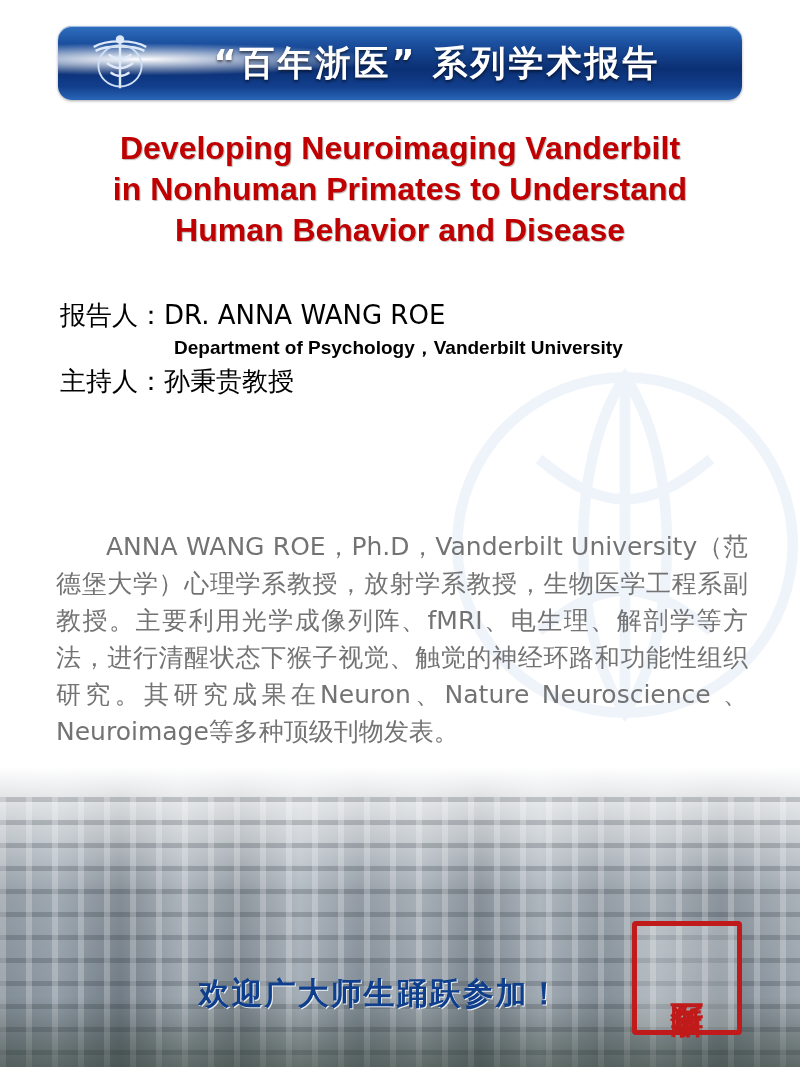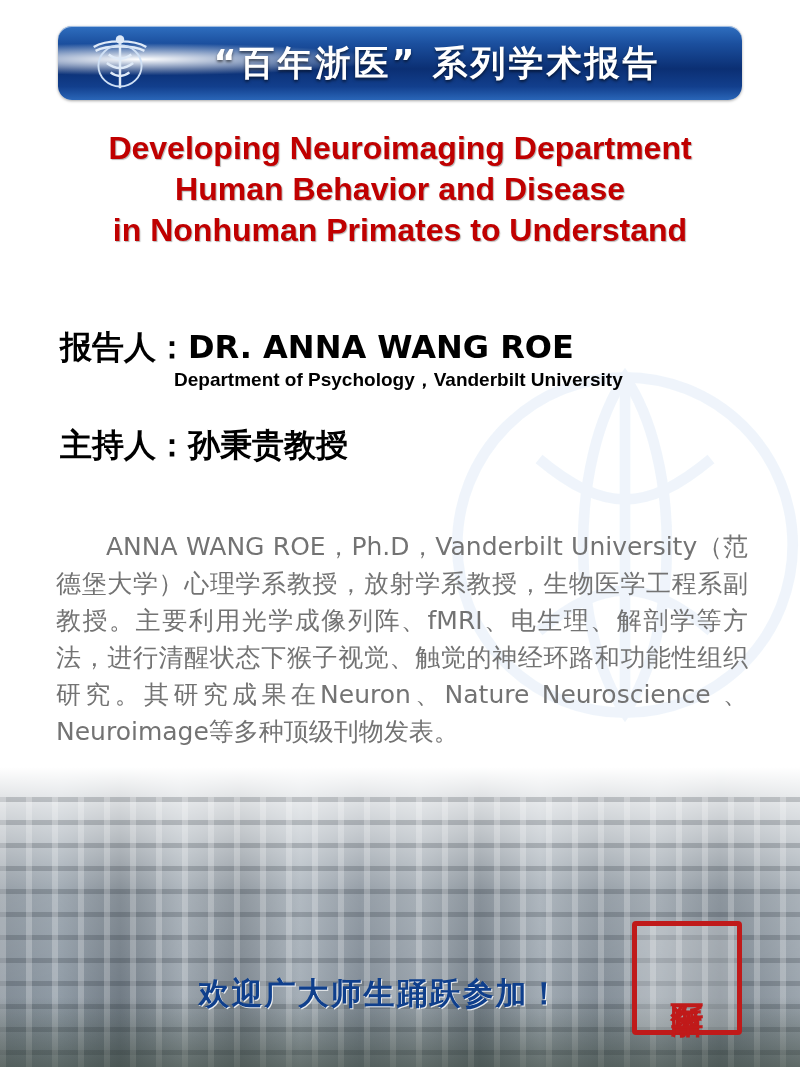--- a/index.html
+++ b/index.html
@@ -118,25 +118,24 @@
   
   .info {
     position: absolute;
     left: 60px;
     top: 297px;
     width: 720px;
     color: #000000;
   }
   .info-row {
     font-family: "DejaVu Sans", "Liberation Sans", sans-serif;
-    font-size: 32px;
-    font-weight: bold;
+    font-size: 26px;
+    font-weight: normal;
     line-height: 36px;
     white-space: nowrap;
-    margin-top: 32px;
   }
   .info-sub {
     font-size: 19px;
     font-weight: bold;
     line-height: 30px;
     padding-left: 114px;
     font-family: "Liberation Sans", sans-serif;
   }
 
   
@@ -223,23 +222,23 @@
           <path d="M40 43 C46 48, 54 48, 60 43"></path>
           <circle cx="50" cy="8" r="4.5" fill="#dfeaf8" stroke="none"></circle>
           <ellipse cx="50" cy="36" rx="23" ry="22" stroke="#cfe0f5" stroke-width="2"></ellipse>
         </g>
       </svg>
     </div>
     <div class="banner-title">“百年浙医” 系列学术报告</div>
   </div>
 
   <div class="title-block">
-    <span class="title-line">Developing Neuroimaging Department</span>
+    <span class="title-line">Developing Neuroimaging Vanderbilt</span>
+    <span class="title-line">in Nonhuman Primates to Understand</span>
     <span class="title-line">Human Behavior and Disease</span>
-    <span class="title-line">in Nonhuman Primates to Understand</span>
   </div>
 
   <div class="info">
     <div class="info-row">
       <span>报告人：</span><span>DR. ANNA WANG ROE</span>
     </div>
     <div class="info-sub">Department of Psychology，Vanderbilt University</div>
     <div class="info-row">
       <span>主持人：</span><span>孙秉贵教授</span>
     </div>

